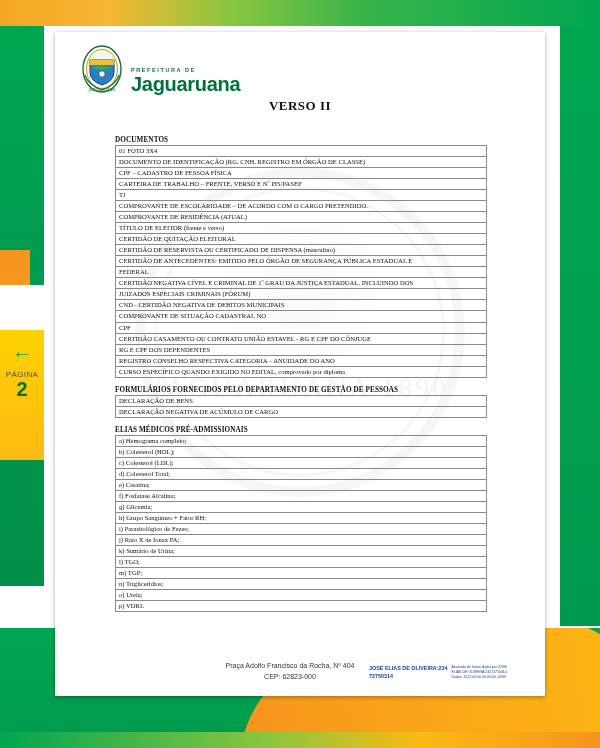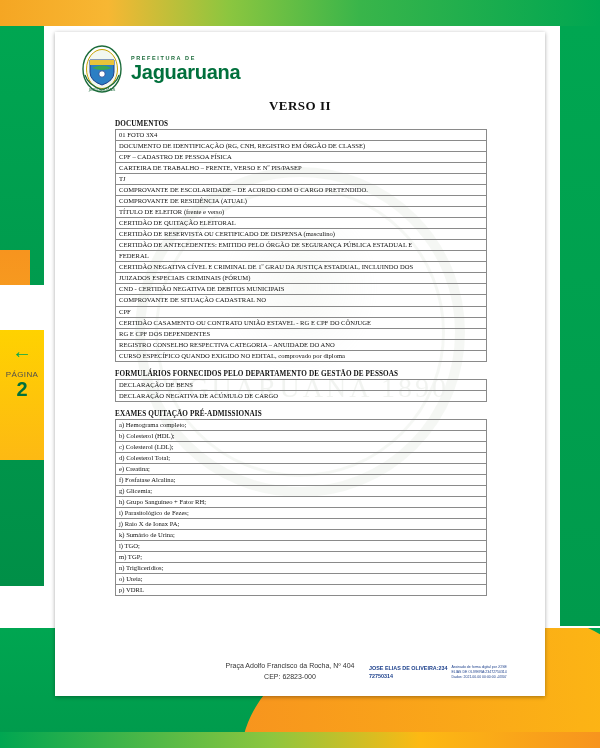--- a/index.html
+++ b/index.html
@@ -124,21 +124,21 @@
   }
   .wm-inner {
     position: absolute; left: 85px; top: 60px; width: 160px; height: 150px;
     background: radial-gradient(ellipse at 50% 40%, #c8d3c0 0%, rgba(200,211,192,0) 70%);
   }
 
   
   .doc-head {
     position: absolute; left: 0; top: 0; width: 100%;
     padding: 12px 0 0 26px;
-    display: flex; align-items: center; gap: 8px;
+    display: flex; align-items: flex-end; gap: 8px;
   }
   .brasao {
     width: 42px; height: 50px;
     position: relative;
   }
   .brasao svg { display: block; }
   .brand-txt {
     font-family: "Liberation Sans", sans-serif;
     line-height: 1;
   }
@@ -156,21 +156,21 @@
     text-align: center;
     font-family: "Liberation Serif", serif;
     font-weight: bold; font-size: 13px; letter-spacing: .5px; color: #111;
   }
 
   .content {
     position: absolute; left: 60px; top: 88px; width: 372px;
   }
   .sect-title {
     font-size: 7.2px; font-weight: bold; color: #111;
-    margin: 0 0 1px 0; letter-spacing: .1px;
+    margin: 16px 0 1px 0; letter-spacing: .1px;
   }
   .sect-title.spaced { margin-top: 8px; }
   table.doc-table {
     border-collapse: collapse;
     width: 100%;
     table-layout: fixed;
   }
   table.doc-table td {
     border: 1px solid #8a8a8a;
     padding: 1px 3px;
@@ -336,21 +336,21 @@
         <tbody>
           <tr>
               <td>DECLARAÇÃO DE BENS</td>
             </tr>
           <tr>
               <td>DECLARAÇÃO NEGATIVA DE ACÚMULO DE CARGO</td>
             </tr>
         </tbody>
       </table>
 
-      <div class="sect-title spaced">EXAMES QUITAÇÃO PRÉ-ADMISSIONAIS</div>
+      <div class="sect-title spaced">ELIAS MÉDICOS PRÉ-ADMISSIONAIS</div>
       <table class="doc-table">
         <tbody>
           <tr>
               <td>a) Hemograma completo;</td>
             </tr>
           <tr>
               <td>b) Colesterol (HDL);</td>
             </tr>
           <tr>
               <td>c) Colesterol (LDL);</td>

